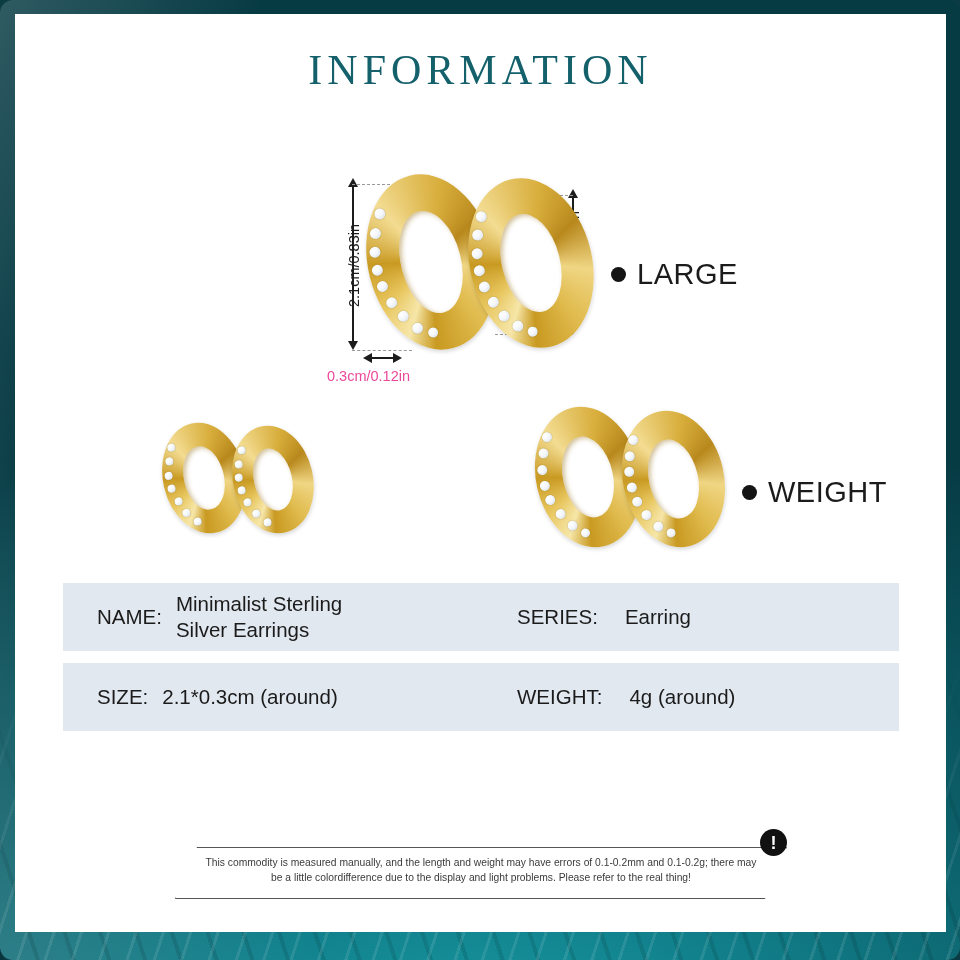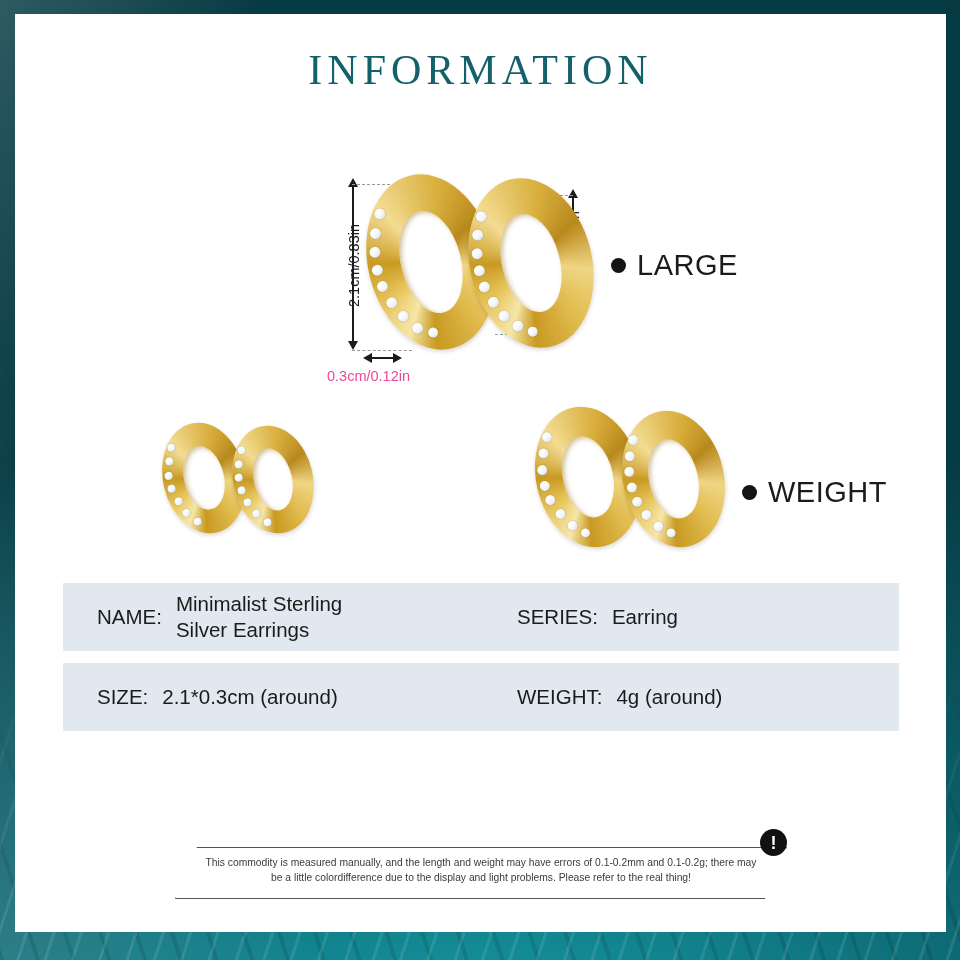--- a/index.html
+++ b/index.html
@@ -18,20 +18,21 @@
   #frame {
     position: relative;
     width: 960px;
     height: 960px;
     box-sizing: border-box;
     background:
       linear-gradient(118deg, rgba(255,255,255,.16) 0%, rgba(255,255,255,0) 18%),
       linear-gradient(62deg, rgba(255,255,255,.13) 0%, rgba(255,255,255,0) 22%),
       radial-gradient(120% 70% at 50% 112%, #1aa0a8 0%, #11818c 26%, #0c5f69 55%, #073b44 100%),
       linear-gradient(100deg, #05303a 0%, #0a4f59 30%, #117f8a 62%, #0d6671 82%, #073c46 100%);
+    border-radius: 13px;
   }
   #frame::before {
     
     content: "";
     position: absolute;
     inset: 0;
     background:
       repeating-linear-gradient(108deg,
         rgba(255,255,255,.10) 0px, rgba(255,255,255,.10) 3px,
         rgba(255,255,255,0) 3px, rgba(255,255,255,0) 26px),
@@ -173,21 +174,21 @@
     min-height: 68px;
     align-items: center;
   }
   .spec-cell {
     display: flex;
     align-items: center;
     box-sizing: border-box;
     padding: 6px 0;
   }
   .spec-cell.left  { width: 444px; padding-left: 34px; }
-  .spec-cell.right { width: 392px; padding-left: 10px; }
+  .spec-cell.right { width: 392px; padding-left: 10px; gap: 13px; }
   .spec-key {
     font-size: 20.5px;
     color: #1b1b1b;
     white-space: nowrap;
     flex: 0 0 auto;
   }
   .spec-val {
     font-size: 20.5px;
     color: #1b1b1b;
     margin-left: 14px;
@@ -295,21 +296,21 @@
           <span class="stone" style="left:7%;   top:47%; width:11px; height:11px;"></span>
           <span class="stone" style="left:8%;   top:57%; width:11px; height:11px;"></span>
           <span class="stone" style="left:12%;  top:67%; width:11px; height:11px;"></span>
           <span class="stone" style="left:18%;  top:76%; width:11px; height:11px;"></span>
           <span class="stone" style="left:27%;  top:84%; width:11px; height:11px;"></span>
           <span class="stone" style="left:38%;  top:89%; width:10px; height:10px;"></span>
         </div>
       </div>
     </div>
 
-    <div class="size-caption" style="left:596px; top:235px;">
+    <div class="size-caption" style="left:596px; top:244px;">
       <span class="bullet"></span>
       <span class="label">LARGE</span>
     </div>
 
     <div>
       <div class="hoop" style="left:148px; top:408px; width:82px; height:112px; transform:rotate(-13deg);">
         <div class="pave">
           <span class="stone" style="left:20%; top:17%; width:8px; height:8px;"></span>
           <span class="stone" style="left:13%; top:29%; width:8px; height:8px;"></span>
           <span class="stone" style="left:9%;  top:41%; width:8px; height:8px;"></span>

